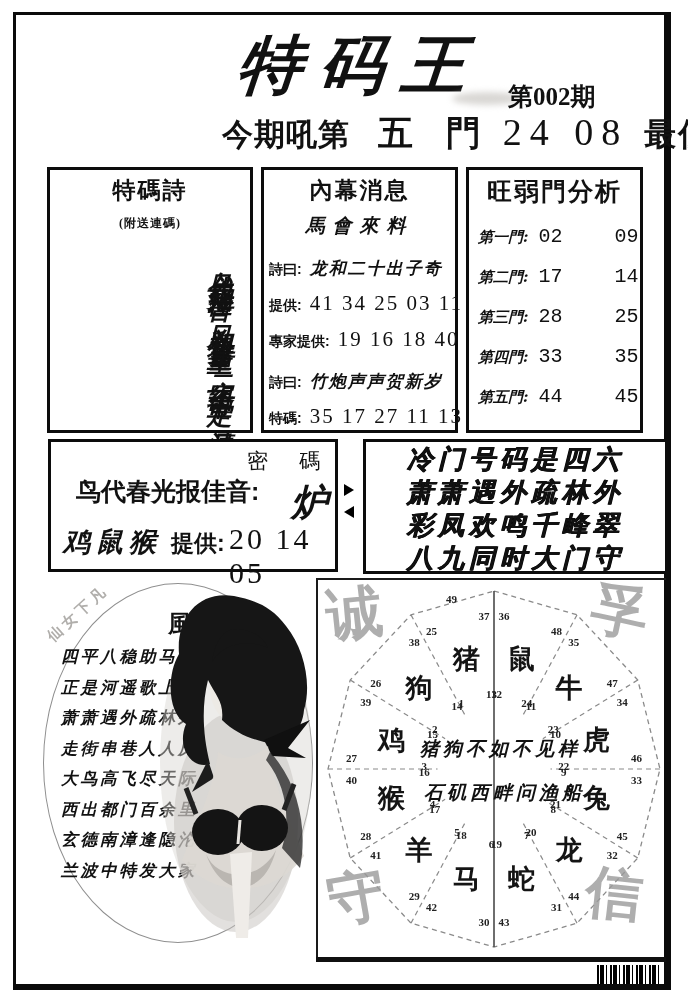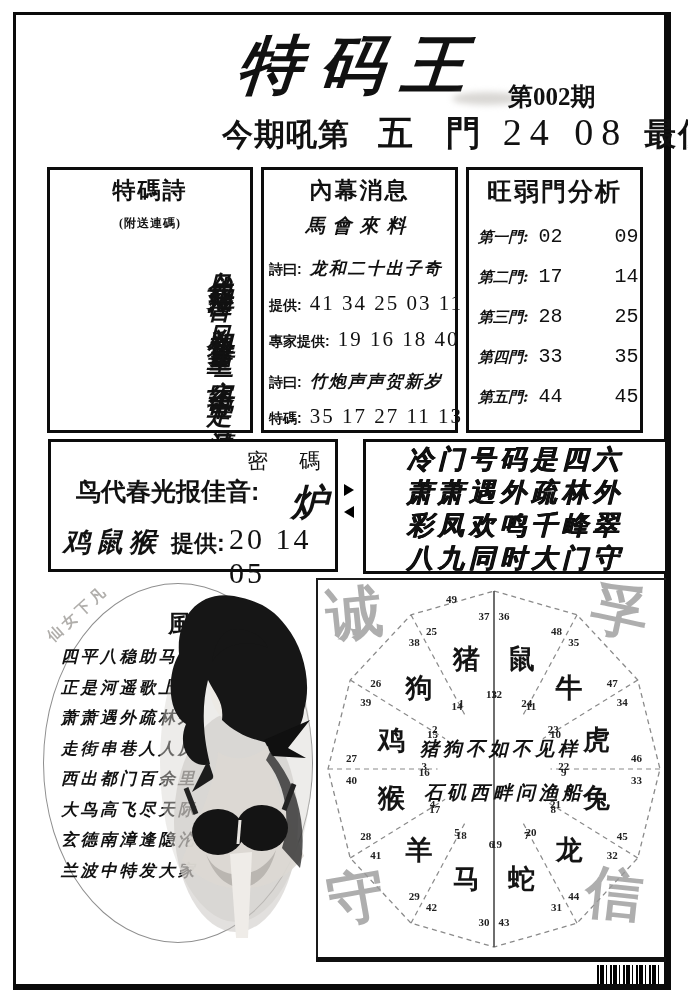--- a/index.html
+++ b/index.html
@@ -175,22 +175,22 @@
 
   <div class="rom">
     <div class="rom-ellipse"></div>
     <div class="rom-wm">仙女下凡</div>
     <div class="rom-title">風情話</div>
     <div class="rom-lines">
       <div>四平八稳助马开</div>
       <div>正是河遥歌上时</div>
       <div>萧萧遇外疏林外</div>
       <div>走街串巷人人厌</div>
+      <div>大鸟高飞尽天际</div>
       <div>西出都门百余里</div>
-      <div>大鸟高飞尽天际</div>
       <div>玄德南漳逢隐沦</div>
       <div>兰波中特发大家</div>
     </div>
 
     <svg class="abs" style="left:112px;top:12px;" width="162" height="348" viewBox="0 0 162 348">
       <ellipse cx="84" cy="170" rx="76" ry="160" fill="#d7d4d0" opacity="0.45"></ellipse>
       <ellipse cx="84" cy="230" rx="62" ry="110" fill="#c6c2bd" opacity="0.5"></ellipse>
 
       <ellipse cx="86" cy="96" rx="28" ry="36" fill="#edeae5"></ellipse>
       <path d="M70,90 q8,-5 14,0" stroke="#4a4a4a" stroke-width="2.5" fill="none"></path>

